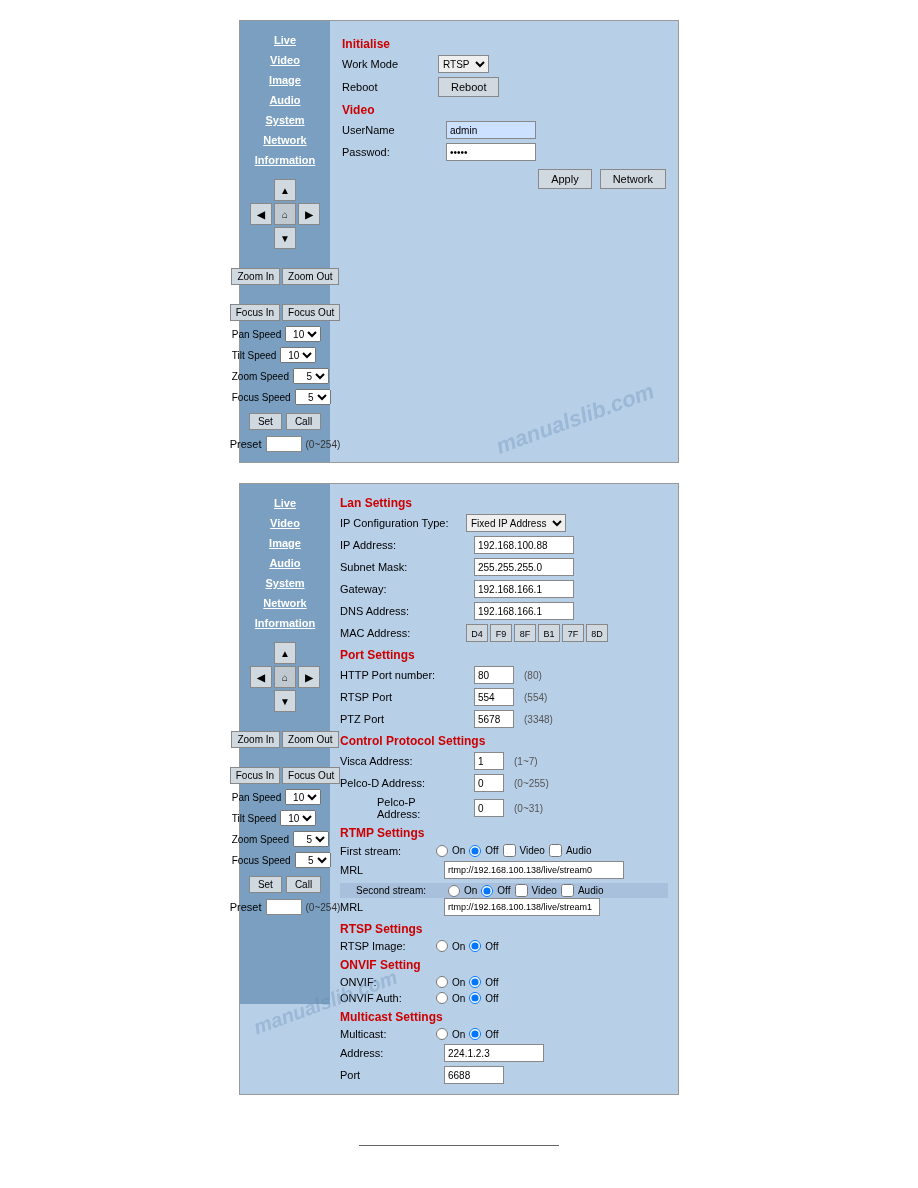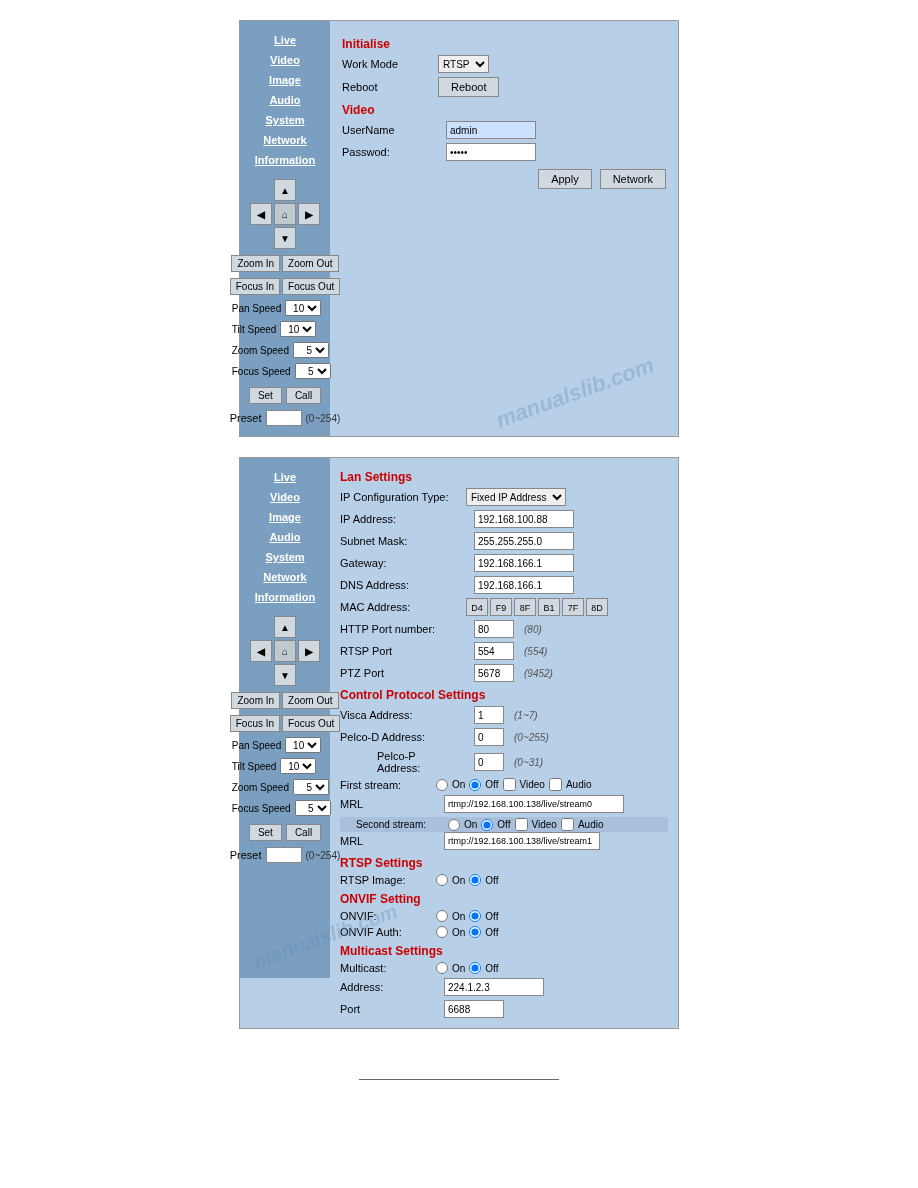--- a/index.html
+++ b/index.html
@@ -77,21 +77,21 @@
       font-weight: bold;
     }
 
     .ptz-home {
       background: #c0c8d0;
     }
 
     .zoom-focus-row {
       display: flex;
       gap: 2px;
-      margin-top: 4px;
+      margin-top: 17px;
     }
 
     .zoom-focus-btn {
       padding: 2px 5px;
       background: #d0d8e0;
       border: 1px solid #888;
       cursor: pointer;
       font-size: 10px;
     }
 
@@ -260,21 +260,20 @@
     .bottom-line {
       width: 200px;
       border-bottom: 1px solid #666;
       margin: 30px auto 0;
     }
 
     .port-hint {
       font-size: 10px;
       color: #555;
       margin-left: 4px;
-      font-style: italic;
     }
   </style>
 </head>
 <body>
 
 <div class="page-wrapper">
 
   <div class="panel panel-relative">
 
     <div class="watermark" style="bottom: 30px; right: 20px; font-size: 22px;">manualslib.com</div>
@@ -487,53 +486,55 @@
         <div class="mac-boxes">
           <div class="mac-box">D4</div>
           <div class="mac-box">F9</div>
           <div class="mac-box">8F</div>
           <div class="mac-box">B1</div>
           <div class="mac-box">7F</div>
           <div class="mac-box">8D</div>
         </div>
       </div>
 
+      <div class="section-title">Port Settings</div>
       <div class="form-row">
         <span class="form-label" style="width:120px;">HTTP Port number:</span>
         <input class="form-input" type="text" style="width: 40px;" value="80">
         <span class="port-hint">(80)</span>
       </div>
       <div class="form-row">
         <span class="form-label" style="width:120px;">RTSP Port</span>
         <input class="form-input" type="text" style="width: 40px;" value="554">
         <span class="port-hint">(554)</span>
       </div>
       <div class="form-row">
         <span class="form-label" style="width:120px;">PTZ Port</span>
         <input class="form-input" type="text" style="width: 40px;" value="5678">
-        <span class="port-hint">(9452)</span>
+        <span class="port-hint">(3348)</span>
       </div>
 
       <div class="section-title">Control Protocol Settings</div>
       <div class="form-row">
         <span class="form-label" style="width:120px;">Visca Address:</span>
         <input class="form-input" type="text" style="width: 30px;" value="1">
         <span class="port-hint">(1~7)</span>
       </div>
       <div class="form-row">
         <span class="form-label" style="width:120px;">Pelco-D Address:</span>
         <input class="form-input" type="text" style="width: 30px;" value="0">
         <span class="port-hint">(0~255)</span>
       </div>
       <div class="form-row">
         <span class="form-label" style="width:120px;padding-left:37px;">Pelco-P Address:</span>
         <input class="form-input" type="text" style="width: 30px;" value="0">
         <span class="port-hint">(0~31)</span>
       </div>
 
+      <div class="section-title">RTMP Settings</div>
       <div class="form-row">
         <span class="form-label" style="width:90px;">First stream:</span>
         <div class="radio-group">
           <input type="radio" name="first_stream" style="">
           <span>On</span>
           <input type="radio" name="first_stream" checked="" style="">
           <span>Off</span>
           <input type="checkbox" style="">
           <span>Video</span>
           <input type="checkbox" style="">

